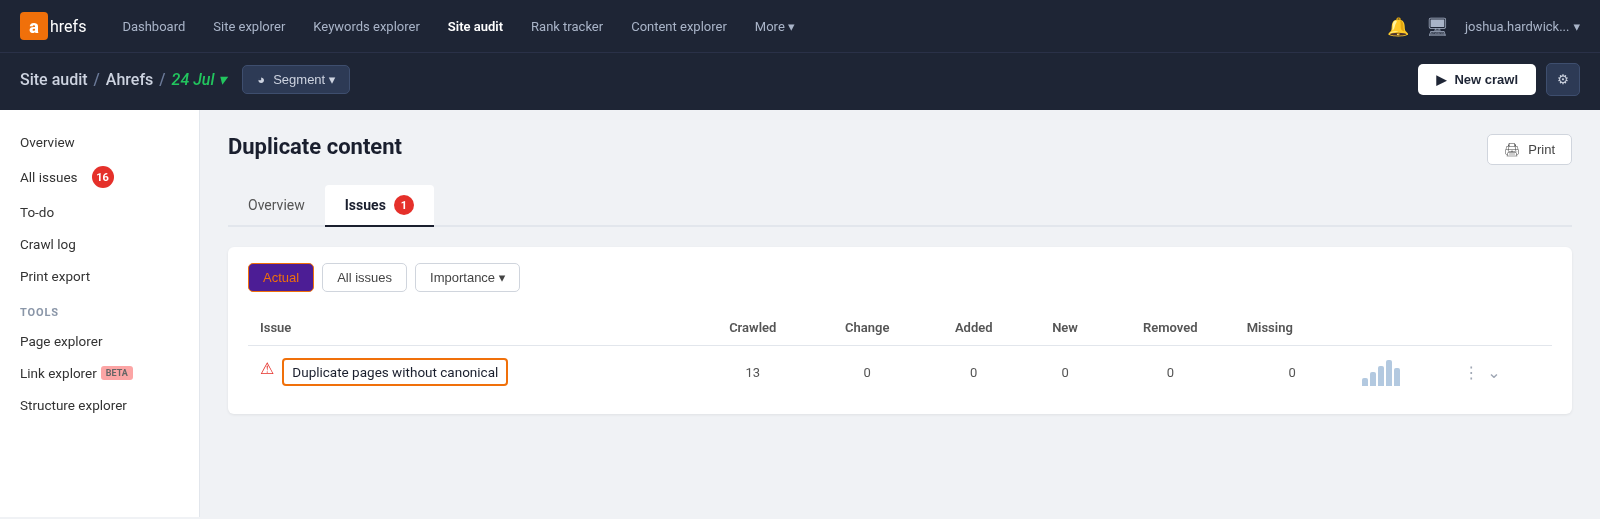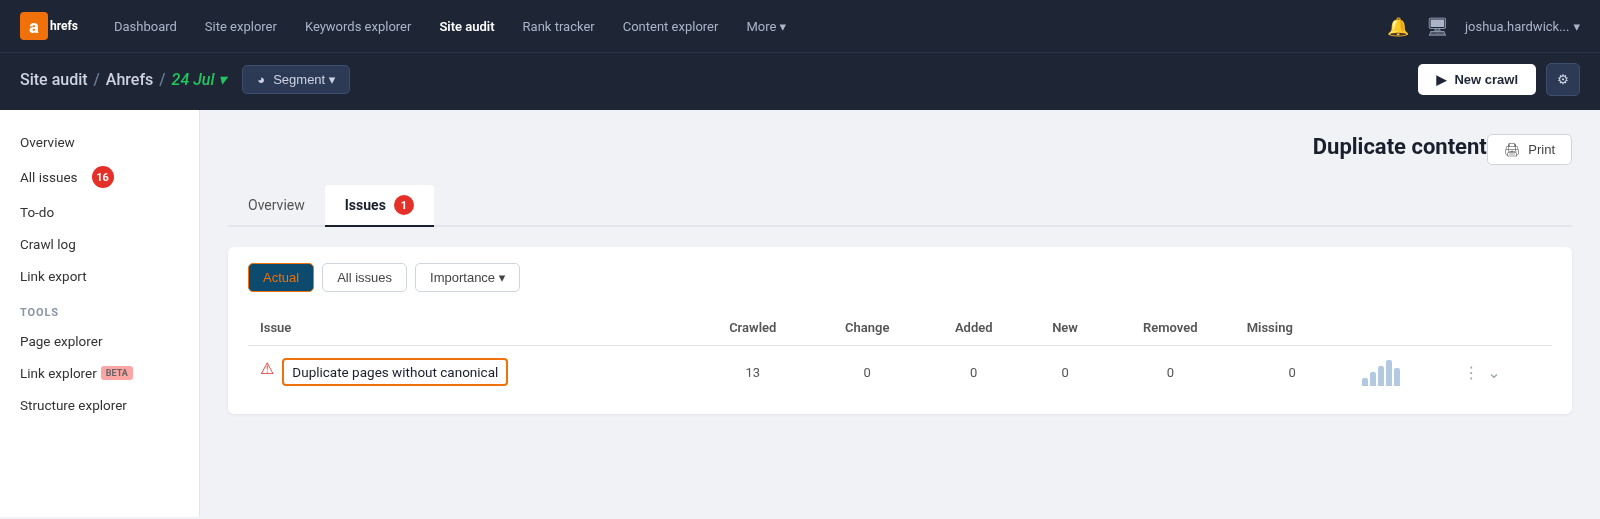--- a/index.html
+++ b/index.html
@@ -15,21 +15,21 @@
       gap: 4px;
     }
     .logo {
       display: flex; align-items: center; margin-right: 20px;
     }
     .logo-a {
       background: #f0700a; color: #fff; font-weight: 900; font-size: 18px;
       width: 28px; height: 28px; display: flex; align-items: center; justify-content: center; border-radius: 4px;
     }
     .logo-text {
-      color: #fff; font-weight: 700; font-size: 12px; margin-left: 2px;
+      color: #fff; font-weight: 400; font-size: 16px; margin-left: 2px;
     }
     .nav-item {
       color: #a9b4c8; font-size: 13px; padding: 6px 12px; border-radius: 4px; cursor: pointer; white-space: nowrap;
     }
     .nav-item.active { color: #fff; font-weight: 600; }
     .nav-right {
       margin-left: auto; display: flex; align-items: center; gap: 16px;
     }
     .nav-icon { color: #a9b4c8; font-size: 18px; cursor: pointer; }
     .nav-user { color: #a9b4c8; font-size: 13px; cursor: pointer; display: flex; align-items: center; gap: 4px; }
@@ -81,21 +81,21 @@
     }
     .sidebar-section-label {
       padding: 14px 20px 6px; font-size: 11px; font-weight: 700; color: #8a96a8; letter-spacing: 0.08em; text-transform: uppercase;
     }
 
     
     .content {
       flex: 1; padding: 24px 28px; background: #f0f2f5;
     }
     .content-header {
-      display: flex; align-items: flex-start; justify-content: flex-end; margin-bottom: 20px;
+      display: flex; align-items: flex-start; justify-content: space-between; margin-bottom: 20px;
     }
     .page-title { font-size: 22px; font-weight: 700; color: #1a1f2e; }
     .print-btn {
       background: #fff; border: 1px solid #d0d5dd; color: #444; padding: 7px 16px;
       border-radius: 5px; cursor: pointer; font-size: 13px; display: flex; align-items: center; gap: 8px;
     }
 
     
     .tabs {
       display: flex; gap: 0; margin-bottom: 20px; border-bottom: 2px solid #e2e6ec;
@@ -114,21 +114,21 @@
     .table-area {
       background: #fff; border-radius: 6px; padding: 16px 20px; box-shadow: 0 1px 3px rgba(0,0,0,0.07);
     }
     .filter-bar {
       display: flex; align-items: center; gap: 8px; margin-bottom: 18px;
     }
     .filter-btn {
       padding: 6px 14px; border-radius: 5px; border: 1px solid #d0d5dd; font-size: 13px; cursor: pointer; background: #fff; color: #444;
     }
     .filter-btn.active {
-      background: #0c4a6e; border-color: #f0700a; color: #f0700a;
+      background: #4c1d95; border-color: #f0700a; color: #f0700a;
     }
     .filter-btn-dropdown {
       display: flex; align-items: center; gap: 5px;
     }
 
     
     .table { width: 100%; border-collapse: collapse; }
     .table th {
       text-align: left; padding: 10px 12px; font-size: 13px; font-weight: 600; color: #555; border-bottom: 1px solid #e2e6ec;
     }
@@ -218,21 +218,21 @@
       <span>All issues</span>
       <span class="sidebar-badge">16</span>
     </div>
     <div class="sidebar-item">
       <span>To-do</span>
     </div>
     <div class="sidebar-item">
       <span>Crawl log</span>
     </div>
     <div class="sidebar-item">
-      <span>Link export</span>
+      <span>Print export</span>
     </div>
 
     <div class="sidebar-section-label">TOOLS</div>
 
     <div class="sidebar-item">
       <span>Page explorer</span>
     </div>
     <div class="sidebar-item" style="display:flex; align-items:center; gap:4px;">
       <span>Link explorer</span>
       <span style="background:#fca5a5; color:#666; font-size:9px; font-weight:700; padding:2px 5px; border-radius:3px;">BETA</span>

